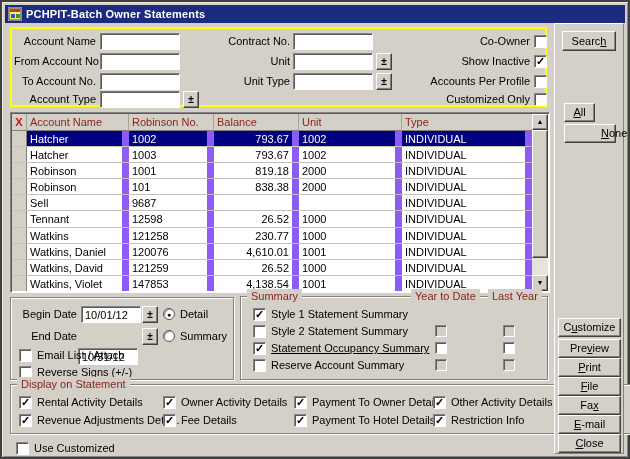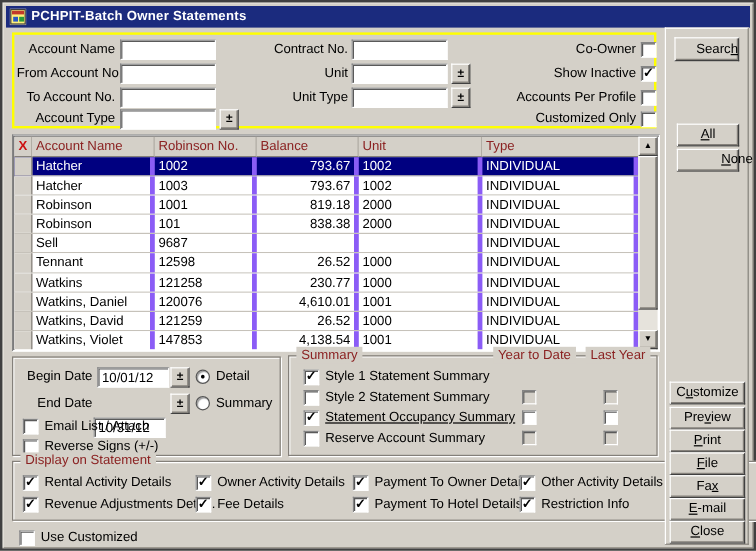--- a/index.html
+++ b/index.html
@@ -87,21 +87,21 @@
   .thead { position:absolute; left:1px; top:1px; right:17px; height:17px; display:flex; }
   .th {
     background:#d4d0c8; color:var(--heading-red,#8b2222);
     border-right:1px solid #a8a49c; border-bottom:1px solid #84807a;
     padding:2px 3px 0 3px; white-space:nowrap; overflow:hidden;
   }
   .th.xh { color:var(--marker-red,#cc1111); font-weight:bold; text-align:center; padding-left:0; padding-right:0; }
   .tbody { position:absolute; left:1px; top:18px; right:17px; bottom:1px; display:flex; flex-direction:column; }
   .trow { flex:1 1 0; display:flex; border-bottom:1px solid #c6c2ba; background:#fff; }
   .td {
-    border-right:4px solid #8b5cf6; padding:1px 3px 0 3px;
+    border-right:7px solid #8b5cf6; padding:1px 3px 0 3px;
     white-space:nowrap; overflow:hidden; line-height:14px;
   }
   .td.sel-col { background:#d4d0c8; border-right:1px solid #84807a; }
   .trow.sel { background:var(--sel-bg,#000080); color:#fff; }
   .trow.sel .td.sel-col { color:#000; }
   .c0{width:15px;} .c1{width:102px;} .c2{width:85px;} .c3{width:85px; text-align:right;}
   .c4{width:103px;} .c5{flex:1;}
 
   .vscroll { position:absolute; top:1px; right:1px; bottom:1px; width:16px; background:#e6e3dc; }
   .sarrow {
@@ -359,22 +359,22 @@
     <span class="cbx" style="left:283px;top:29px;">✓</span>
     <span class="lbl" style="left:301px;top:27px;">Payment To Hotel Details</span>
     <span class="cbx" style="left:422px;top:29px;">✓</span>
     <span class="lbl" style="left:440px;top:27px;">Restriction Info</span>
   </div>
 
   <span class="cbx" style="left:14px;top:440px;"></span>
   <span class="lbl" style="left:32px;top:438px;">Use Customized</span>
 
   <div class="rpanel">
-    <button class="btn" style="left:7px;top:7px;width:54px;height:20px;text-align:right;">Searc<u>h</u></button>
-    <button class="btn" style="left:9px;top:79px;width:52px;"><u>A</u>ll</button>
+    <button class="btn" style="left:7px;top:7px;width:54px;height:20px;">Searc<u>h</u></button>
+    <button class="btn" style="left:9px;top:79px;width:31px;"><u>A</u>ll</button>
     <button class="btn" style="left:9px;top:100px;width:52px;padding-left:36px;"><u>N</u>one</button>
 
     <button class="btn" style="left:3px;top:294px;width:63px;">C<u>u</u>stomize</button>
     <button class="btn" style="left:3px;top:315px;width:63px;">Pre<u>v</u>iew</button>
     <button class="btn" style="left:3px;top:334px;width:63px;"><u>P</u>rint</button>
     <button class="btn" style="left:3px;top:353px;width:63px;"><u>F</u>ile</button>
     <button class="btn" style="left:3px;top:372px;width:63px;">Fa<u>x</u></button>
     <button class="btn" style="left:3px;top:391px;width:63px;"><u>E</u>-mail</button>
     <button class="btn" style="left:3px;top:410px;width:63px;"><u>C</u>lose</button>
   </div>

